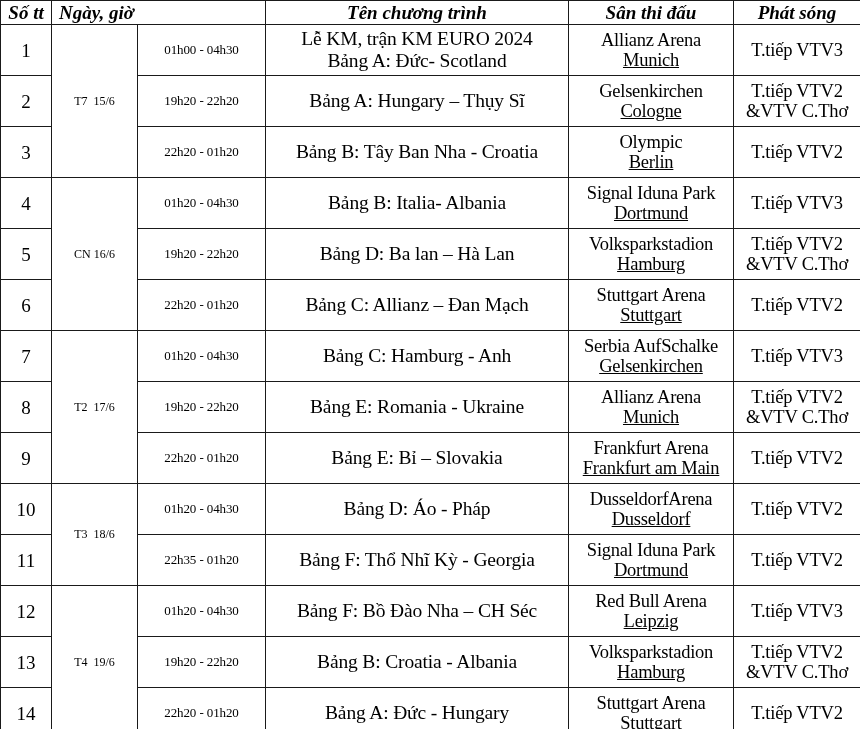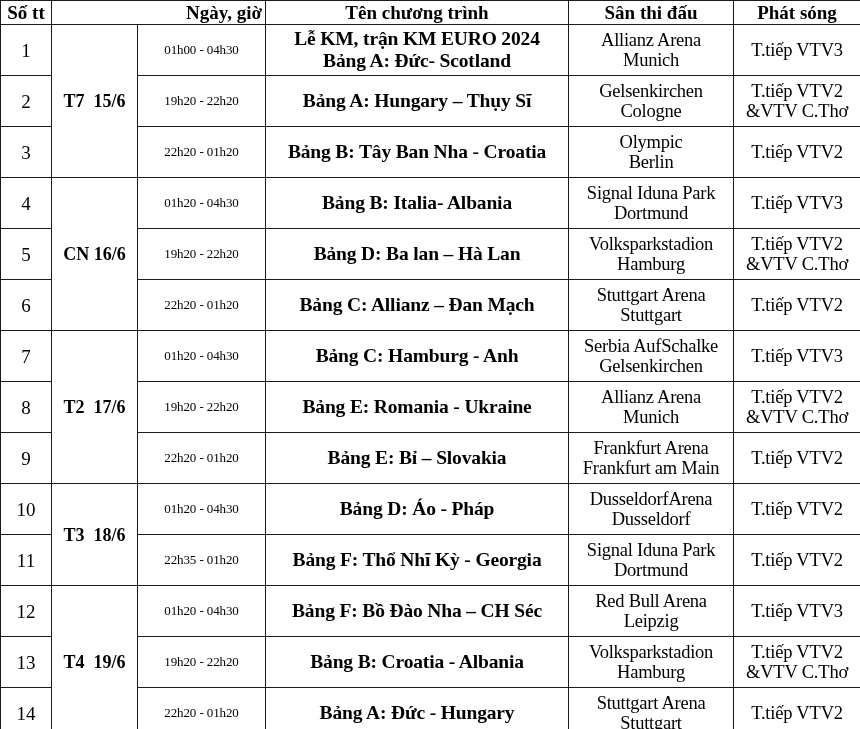--- a/index.html
+++ b/index.html
@@ -36,49 +36,49 @@
   col.c-prog  { width: 303px; }
   col.c-venue { width: 165px; }
   col.c-bcast { width: 127px; }
 
   thead th {
     font-weight: bold;
     font-size: 19.5px;
     padding-top: 3px;
     padding-bottom: 3px;
     white-space: nowrap;
+    font-style: italic;
   }
   th.th-no    { letter-spacing: 0px; }
-  th.th-day   { text-align: right; padding-left: 7px; margin-left: 12px; }
+  th.th-day   { text-align: left; padding-left: 7px; margin-left: 12px; }
 
   td.cell-no {
     font-size: 19px;
     font-weight: normal;
   }
   td.cell-day {
-    font-size: 18px;
+    font-size: 12px;
     white-space: pre;
-    font-weight: bold;
   }
   td.cell-time {
     font-size: 13px;
     white-space: nowrap;
     letter-spacing: -0.1px;
   }
   td.cell-prog {
-    font-weight: bold;
+    font-weight: normal;
     font-size: 19.5px;
     letter-spacing: -0.15px;
   }
   td.cell-prog .line2 { display: block; }
   td.cell-venue {
     font-size: 18.5px;
     letter-spacing: -0.25px;
   }
-  td.cell-venue .line2 { display: block; }
+  td.cell-venue .line2 { display: block; text-decoration: underline; }
   td.cell-bcast {
     font-size: 18.5px;
     letter-spacing: -0.2px;
     white-space: nowrap;
   }
   td.cell-bcast .line2 { display: block; }
 
   
   tr.r-tall td { height: 48px; }
   tr.r-short td { height: 48px; }

